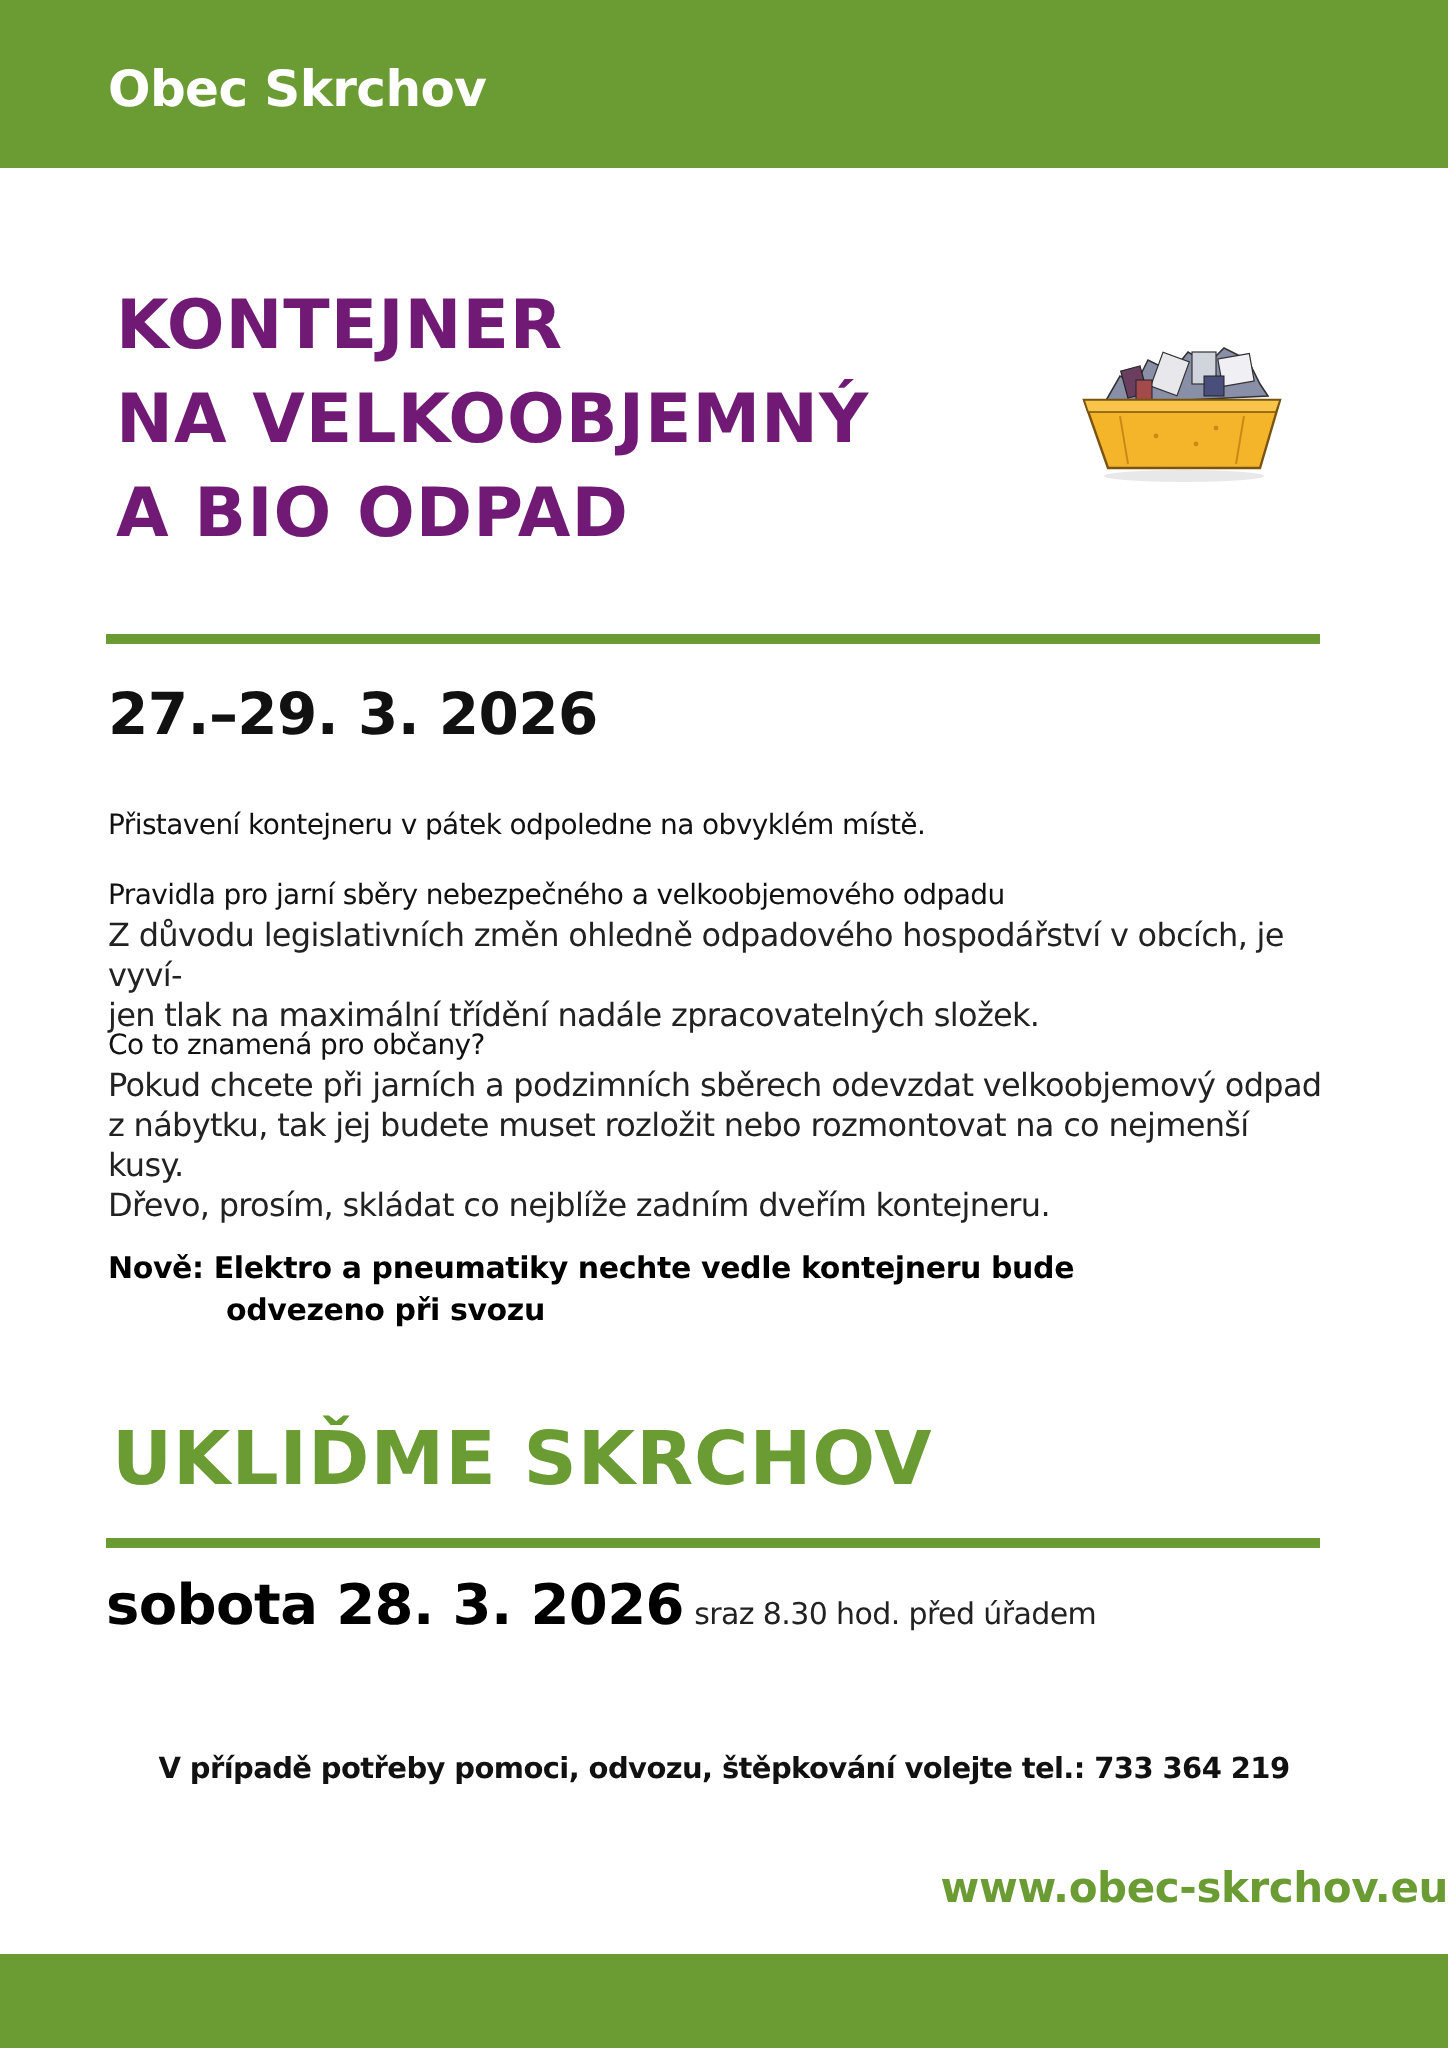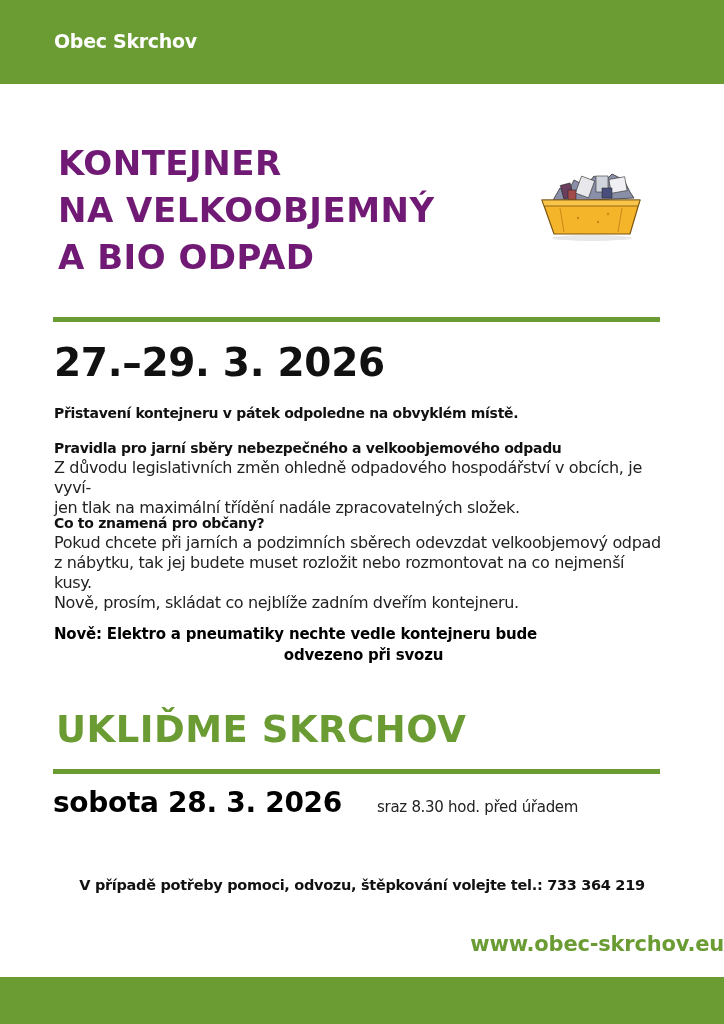--- a/index.html
+++ b/index.html
@@ -5,21 +5,21 @@
     * { margin: 0; padding: 0; box-sizing: border-box; }
     html, body { width: 724px; height: 1024px; background: #ffffff; overflow: hidden; }
     body { position: relative; font-family: "DejaVu Sans", "Liberation Sans", sans-serif; color: #111; }
 
     .header-bar {
       position: absolute; left: 0; top: 0; width: 724px; height: 84px;
       background: #6a9c33;
     }
     .header-title {
       position: absolute; left: 54px; top: 30px;
-      color: #ffffff; font-weight: bold; font-size: 19px; letter-spacing: -0.3px;
+      color: #ffffff; font-weight: bold; font-size: 25px; letter-spacing: -0.3px;
     }
 
     .main-title {
       position: absolute; left: 58px; top: 140px;
       color: #701a75; font-weight: bold; font-size: 34px; line-height: 47px;
       letter-spacing: 0.5px;
     }
     .main-title div { white-space: nowrap; }
 
     .skip-illustration {
@@ -27,44 +27,44 @@
     }
 
     .rule {
       position: absolute; left: 53px; width: 607px; height: 5px; background: #6a9c33;
     }
     .rule-1 { top: 317px; }
     .rule-2 { top: 769px; }
 
     .event-date {
       position: absolute; left: 54px; top: 340px;
-      font-weight: bold; font-size: 39px; color: #111;
+      font-weight: bold; font-size: 29px; color: #111;
       letter-spacing: -0.3px;
     }
 
     .text-block { position: absolute; left: 54px; width: 610px; }
-    .para-bold { font-weight: bold; font-size: 14px; line-height: 20px; letter-spacing: -0.3px; }
+    .para-bold { font-weight: normal; font-size: 14px; line-height: 20px; letter-spacing: -0.3px; }
     .para-normal { font-size: 16px; line-height: 20px; color: #222; letter-spacing: -0.35px; }
 
     .notice-line {
       position: absolute; left: 54px; top: 624px; width: 560px;
       font-weight: bold; font-size: 15px; line-height: 21px; color: #000; letter-spacing: -0.2px;
     }
-    .notice-line .indent { padding-left: 59px; display: block; text-align: center; }
+    .notice-line .indent { padding-left: 59px; display: block; }
 
     .section-title {
       position: absolute; left: 56px; top: 708px;
       color: #6a9c33; font-weight: bold; font-size: 37px; letter-spacing: 0.5px;
     }
 
     .saturday-line {
       position: absolute; left: 53px; top: 786px; white-space: nowrap;
     }
     .saturday-date { font-weight: bold; font-size: 28px; color: #000000; letter-spacing: -0.3px; }
-    .saturday-note { font-size: 15px; color: #222; letter-spacing: -0.3px; margin-left: 30px; }
+    .saturday-note { font-size: 15px; color: #222; letter-spacing: -0.3px; }
 
     .contact-line {
       position: absolute; left: 0; width: 724px; top: 877px; text-align: center;
       font-weight: bold; font-size: 14.5px; color: #111; letter-spacing: -0.3px;
     }
 
     .website {
       position: absolute; left: 0; width: 724px; top: 932px; text-align: right;
       color: #6a9c33; font-weight: bold; font-size: 21px; letter-spacing: -0.2px;
     }
@@ -119,21 +119,21 @@
 <div class="text-block" style="top:438px;">
   <div class="para-bold">Pravidla pro jarní sběry nebezpečného a velkoobjemového odpadu</div>
   <div class="para-normal">Z důvodu  legislativních změn ohledně odpadového hospodářství v obcích, je vyví-</div>
   <div class="para-normal">jen tlak na maximální třídění nadále zpracovatelných složek.</div>
 </div>
 
 <div class="text-block" style="top:513px;">
   <div class="para-bold">Co to znamená pro občany?</div>
   <div class="para-normal">Pokud chcete při jarních a podzimních sběrech odevzdat velkoobjemový odpad</div>
   <div class="para-normal">z nábytku, tak jej budete muset rozložit nebo rozmontovat na co nejmenší kusy.</div>
-  <div class="para-normal">Nově, prosím, skládat co nejblíže zadním dveřím kontejneru.</div>
+  <div class="para-normal">Dřevo, prosím, skládat co nejblíže zadním dveřím kontejneru.</div>
 </div>
 
 <div class="notice-line">
   <span>Nově: Elektro a pneumatiky nechte vedle kontejneru bude</span>
   <span class="indent">odvezeno při svozu</span>
 </div>
 
 <div class="section-title">UKLIĎME SKRCHOV</div>
 
 <div class="rule rule-2"></div>

